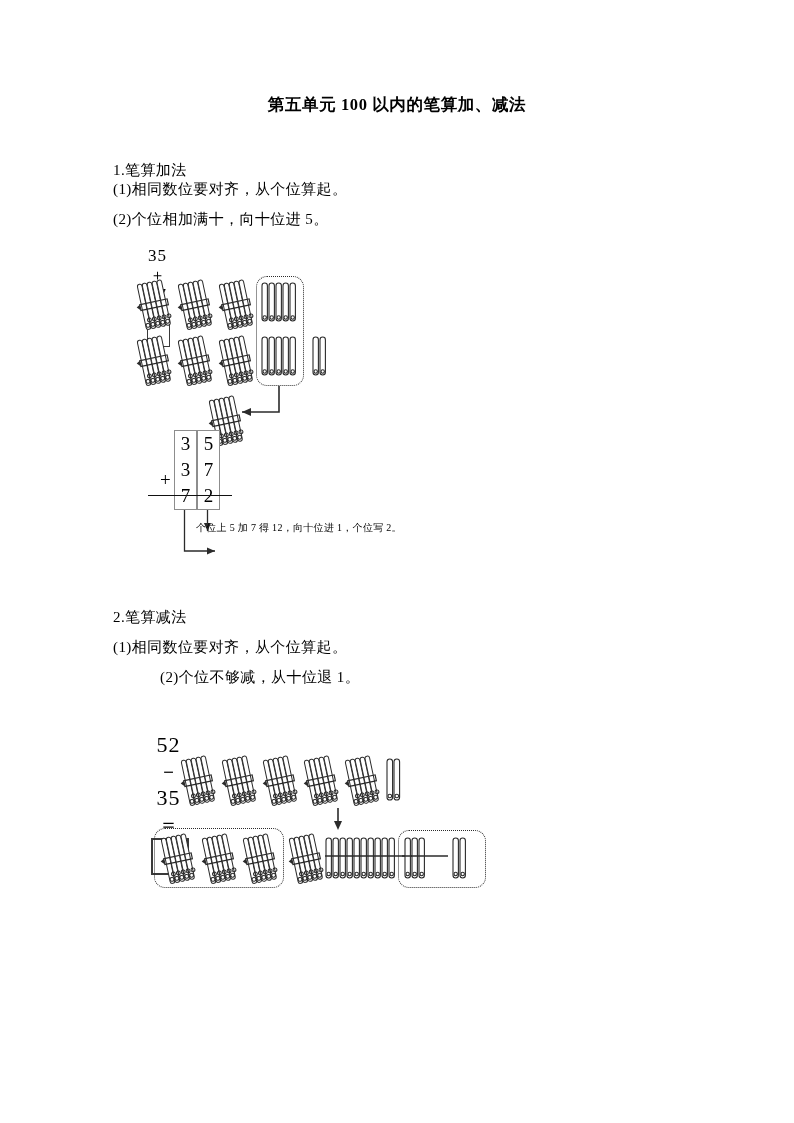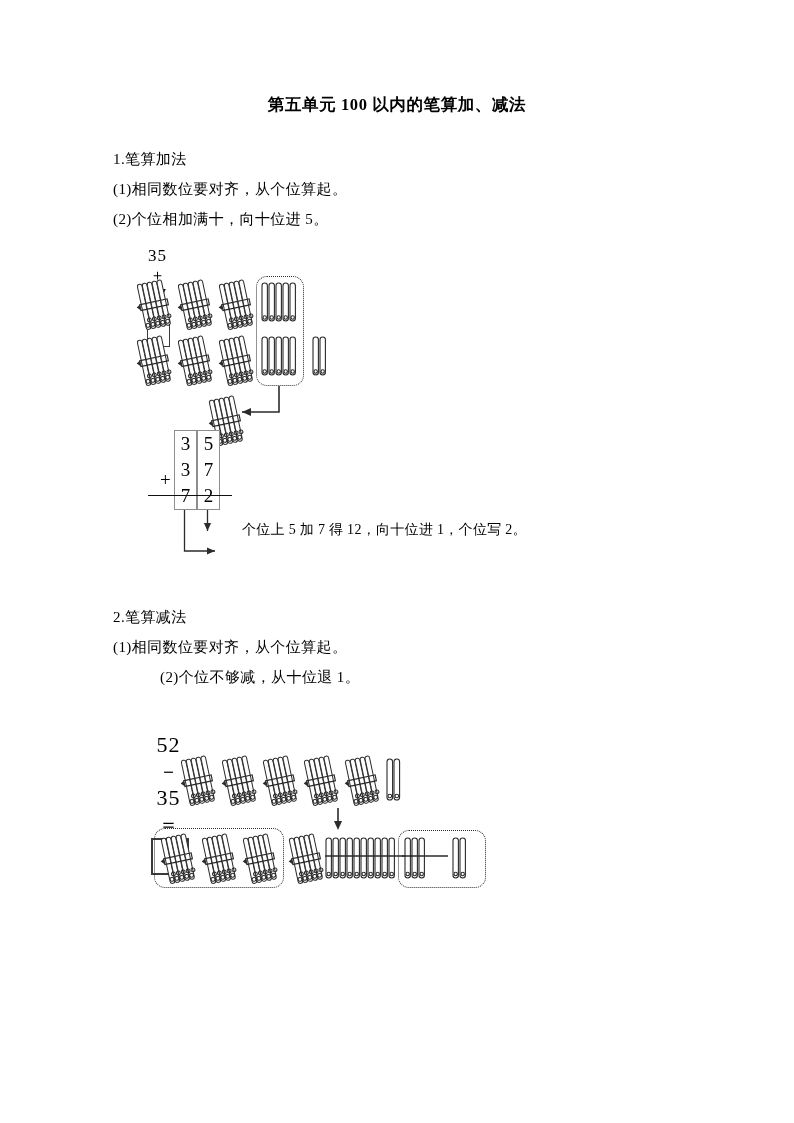--- a/index.html
+++ b/index.html
@@ -19,21 +19,21 @@
     text-align:center;
     font-size:16.5px;font-weight:bold;
     letter-spacing:.6px;
   }
   .para{
     position:absolute;left:113px;
     font-size:15px;
     letter-spacing:.4px;
     white-space:nowrap;
   }
-  .p-h1{top:150px;}
+  .p-h1{top:161px;}
   .p-h2{top:180px;}
   .p-h3{top:210px;}
   .p-s1{top:608px;}
   .p-s2{top:638px;}
   .p-s3{top:668px;margin-left:47px;}
 
   
   .eqn{
     position:absolute;
     font-family:"Liberation Serif","DejaVu Serif",serif;
@@ -99,25 +99,24 @@
   #cc-tens{left:14px;}
   #cc-ones{left:37px;}
   .cc-rule{
     position:absolute;left:-12px;top:65px;
     width:84px;height:0;border-top:1.5px solid #111;
   }
 
   
   .annot{
     position:absolute;
-    font-size:14px;
+    font-size:10px;
     letter-spacing:.3px;
     white-space:nowrap;
     font-family:"Liberation Serif","DejaVu Serif",serif;
-    margin-left:46px;
   }
   #annot1{left:196px;top:521px;}
   #annot2{left:196px;top:546px;}
 </style>
 </head>
 <body>
 
 <div class="page">
 
   <div class="title">第五单元 100 以内的笔算加、减法</div>

